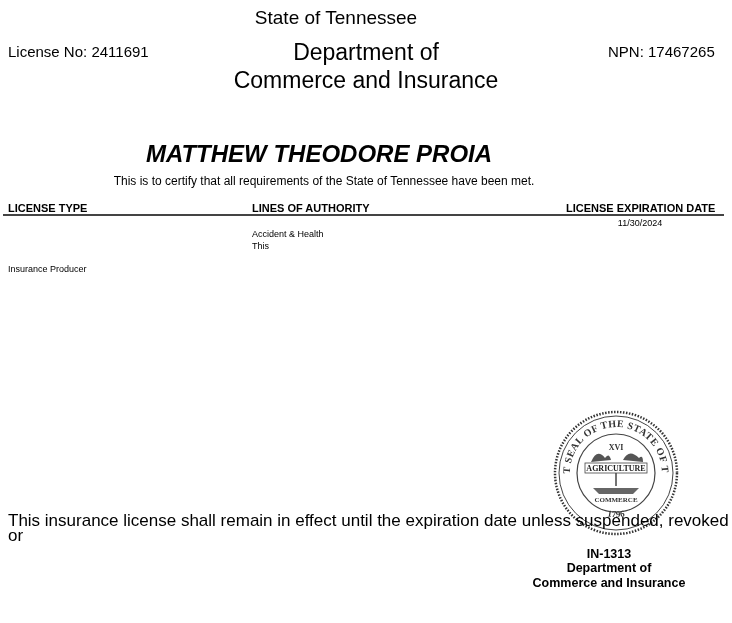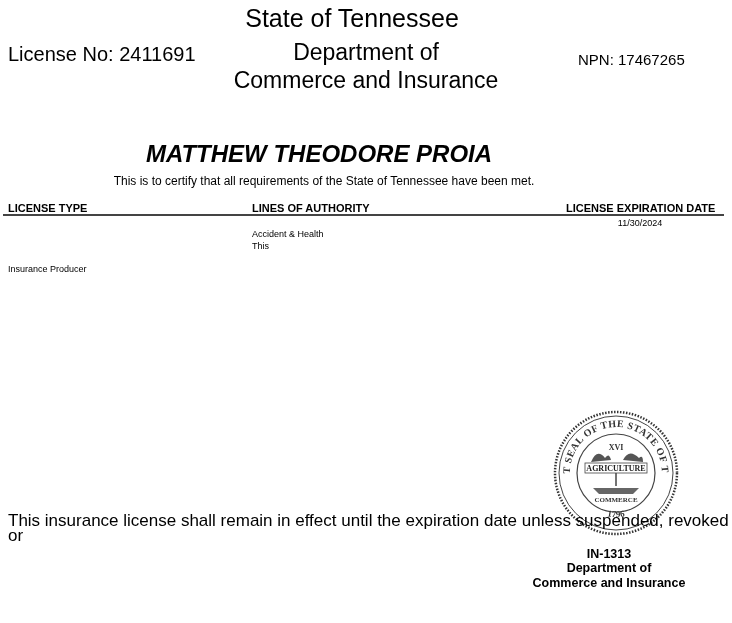--- a/index.html
+++ b/index.html
@@ -1,25 +1,25 @@
 <!DOCTYPE html>
 <html><head>
   <meta charset="utf-8">
   <style>
     html, body { margin: 0; padding: 0; background: #ffffff; }
     body {
       width: 732px; height: 623px; position: relative; overflow: hidden;
       font-family: "Liberation Sans", sans-serif; color: #000;
     }
     .abs { position: absolute; }
-    .title1 { left: 0; width: 672px; top: 3px; text-align: center; font-size: 25px; line-height: 30px; margin-left: 16px; }
+    .title1 { left: 0; width: 672px; top: 3px; text-align: center; font-size: 19px; line-height: 30px; }
     .title2 { left: 0; width: 732px; top: 38px; text-align: center; font-size: 23px; line-height: 28px; }
     .title3 { left: 0; width: 732px; top: 66px; text-align: center; font-size: 23px; line-height: 28px; }
-    .lic-no { left: 8px; top: 43px; font-size: 20px; }
-    .npn { left: 578px; top: 43px; font-size: 15px; margin-top: 8px; }
+    .lic-no { left: 8px; top: 43px; font-size: 15px; }
+    .npn { left: 608px; top: 43px; font-size: 15px; }
     .name { left: 0; width: 638px; top: 140px; text-align: center; font-size: 24px; font-weight: bold; font-style: italic; }
     .certify { left: 0; width: 648px; top: 174px; text-align: center; font-size: 12px; }
     .hdr { top: 202px; font-size: 11px; font-weight: bold; }
     .h-type { left: 8px; }
     .h-auth { left: 252px; }
     .h-exp { left: 566px; }
     .rule { left: 3px; top: 214px; width: 721px; height: 2px; background: #444; }
     .cell { font-size: 9px; line-height: 12px; }
     .c-type { left: 8px; top: 217px; margin-top: 46px; }
     .c-auth { left: 252px; top: 228px; }

